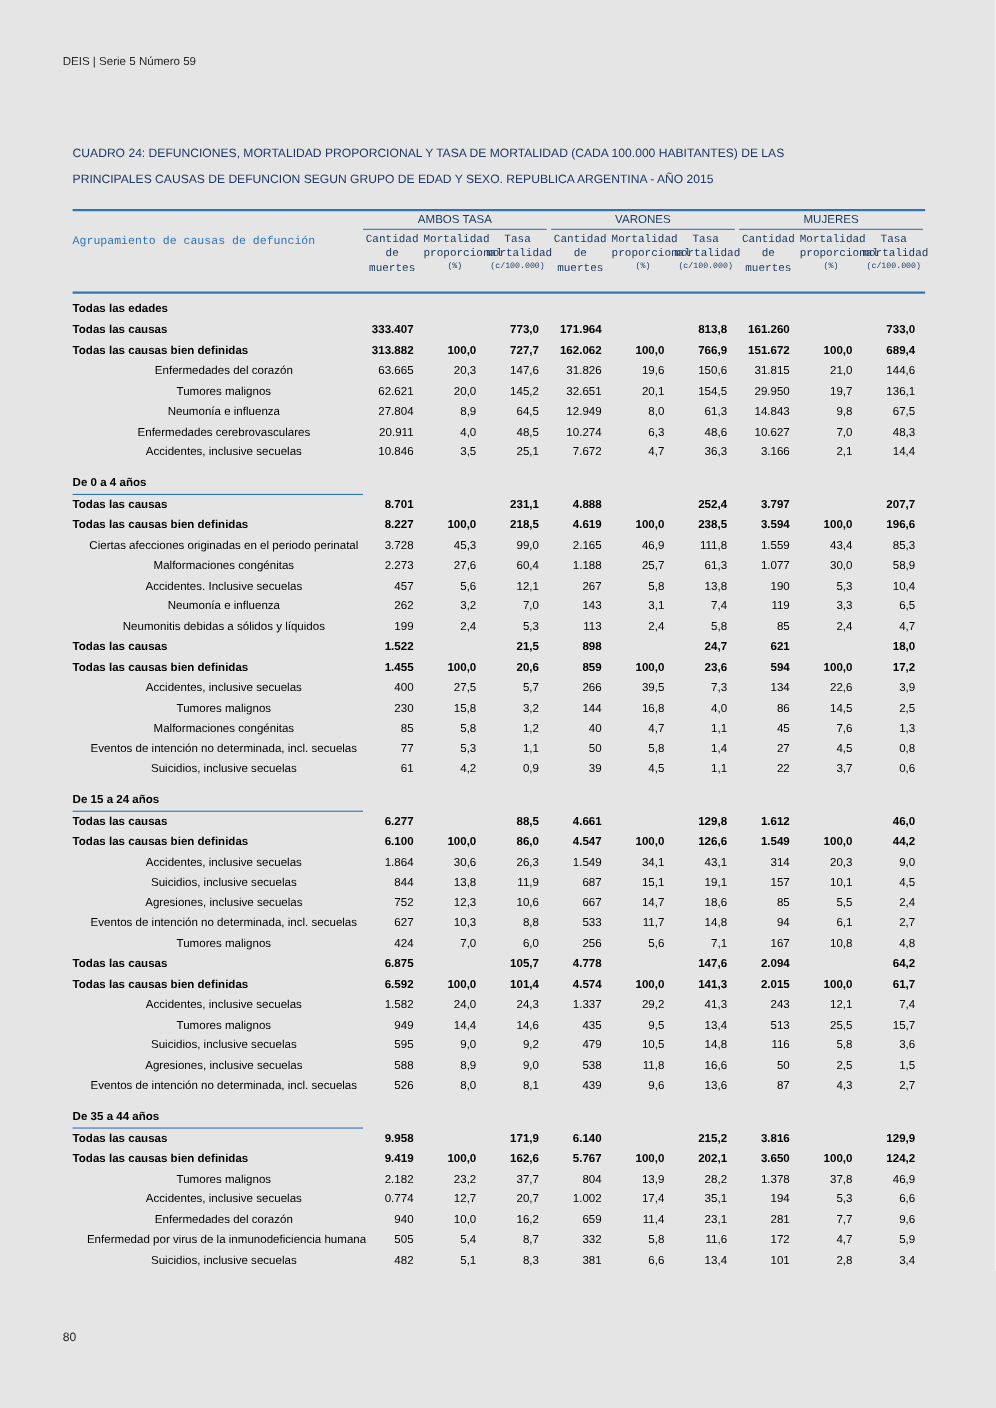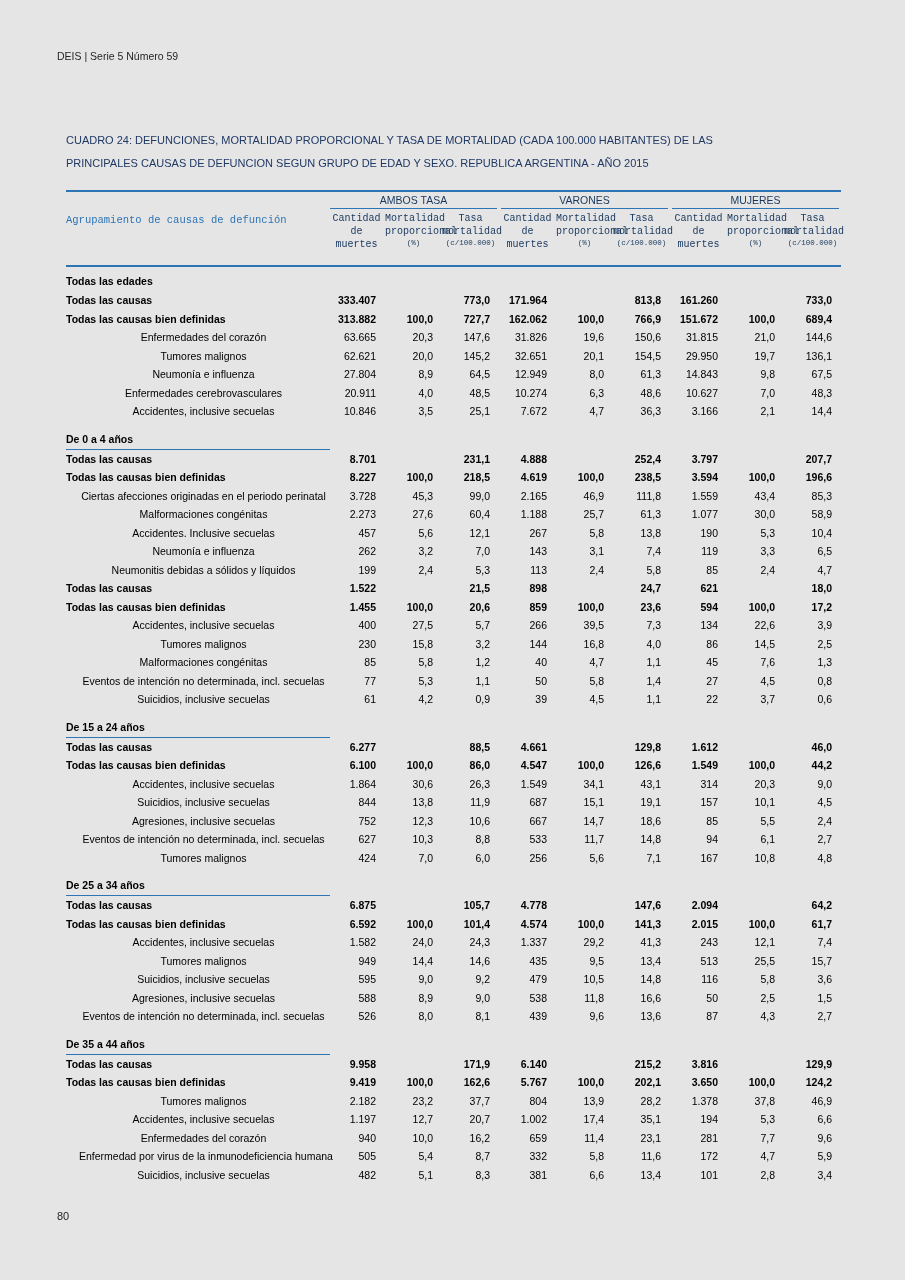--- a/index.html
+++ b/index.html
@@ -441,21 +441,20 @@
           <div class="cell num">424</div>
           <div class="cell num">7,0</div>
           <div class="cell num">6,0</div>
           <div class="cell num">256</div>
           <div class="cell num">5,6</div>
           <div class="cell num">7,1</div>
           <div class="cell num">167</div>
           <div class="cell num">10,8</div>
           <div class="cell num">4,8</div>
         </div>
-        <div class="section-title">De 25 a 34 años</div>
         <div class="trow bold">
           <div class="cell label">Todas las causas</div>
           <div class="cell num">6.875</div>
           <div class="cell num"></div>
           <div class="cell num">105,7</div>
           <div class="cell num">4.778</div>
           <div class="cell num"></div>
           <div class="cell num">147,6</div>
           <div class="cell num">2.094</div>
           <div class="cell num"></div>
@@ -565,21 +564,21 @@
           <div class="cell num">37,7</div>
           <div class="cell num">804</div>
           <div class="cell num">13,9</div>
           <div class="cell num">28,2</div>
           <div class="cell num">1.378</div>
           <div class="cell num">37,8</div>
           <div class="cell num">46,9</div>
         </div>
         <div class="trow">
           <div class="cell label indent">Accidentes, inclusive secuelas</div>
-          <div class="cell num">1.197</div>
+          <div class="cell num">0.774</div>
           <div class="cell num">12,7</div>
           <div class="cell num">20,7</div>
           <div class="cell num">1.002</div>
           <div class="cell num">17,4</div>
           <div class="cell num">35,1</div>
           <div class="cell num">194</div>
           <div class="cell num">5,3</div>
           <div class="cell num">6,6</div>
         </div>
         <div class="trow">

